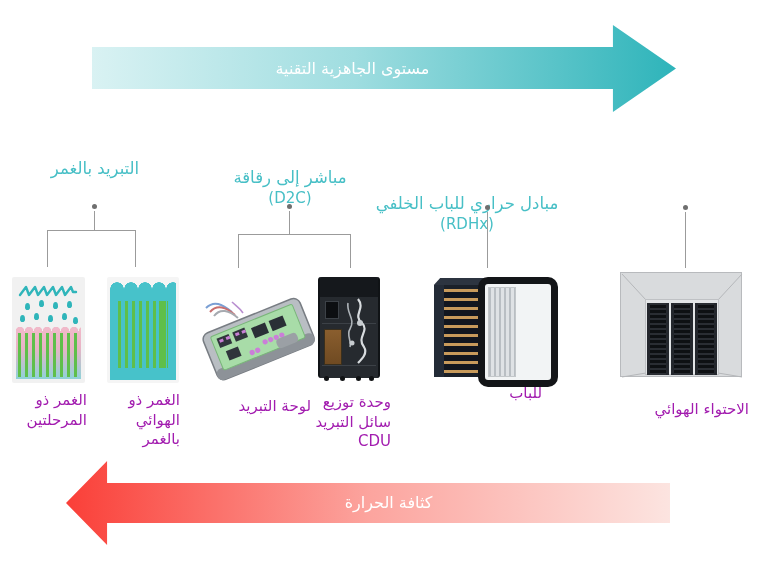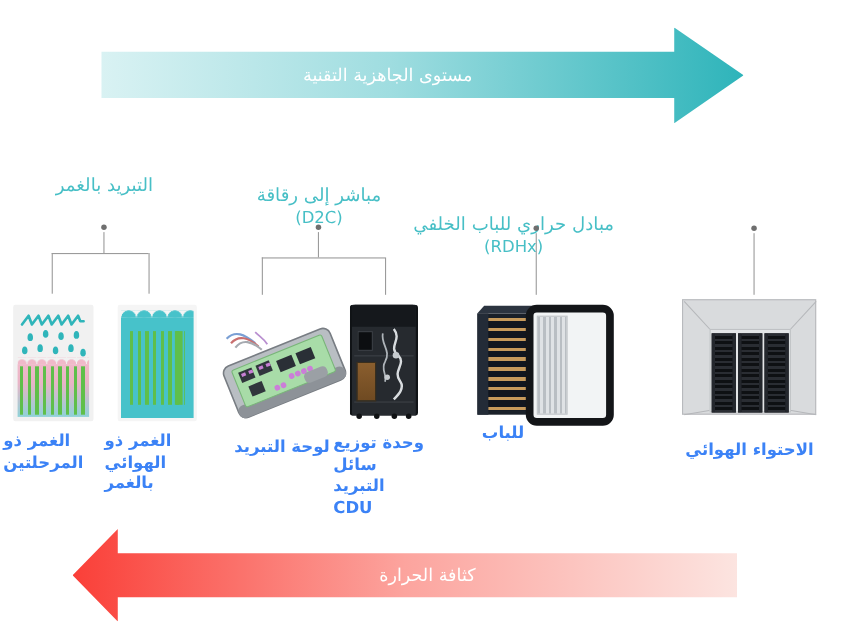--- a/index.html
+++ b/index.html
@@ -8,21 +8,21 @@
     font-family:"DejaVu Sans",sans-serif;
   }
   
   .arrow{position:absolute;}
   #arrow-top{
     left:92px;top:25px;width:584px;height:87px;
     background:linear-gradient(to right,#d9f2f3 0%,#9fdde0 45%,#2eb4ba 100%);
     clip-path:polygon(0 25.3%,89.2% 25.3%,89.2% 0,100% 50%,89.2% 100%,89.2% 73.6%,0 73.6%);
   }
   #arrow-bottom{
-    left:66px;top:481px;width:604px;height:84px;
+    left:66px;top:461px;width:604px;height:84px;
     background:linear-gradient(to left,#fce4e0 0%,#fca49e 50%,#fa3f38 100%);
     clip-path:polygon(100% 26.2%,6.8% 26.2%,6.8% 0,0 50%,6.8% 100%,6.8% 73.8%,100% 73.8%);
   }
   .arrow-label{
     position:absolute;color:#ffffff;font-size:16px;letter-spacing:.2px;
     display:flex;align-items:center;justify-content:center;text-align:center;
   }
   #arrow-top .arrow-label{left:0;top:25.3%;height:48.3%;width:89.2%;}
   #arrow-bottom .arrow-label{left:6.8%;top:26.2%;height:47.6%;width:93.2%;}
   
@@ -33,21 +33,21 @@
   #header-immersion{left:15px;top:158px;width:160px;}
   #header-d2c{left:212px;top:151px;width:156px;margin-top:16px;}
   #header-rdhx{left:360px;top:149px;width:214px;margin-top:44px;}
   #header-air{left:613px;top:158px;width:146px;}
   
   .dot{position:absolute;width:5px;height:5px;border-radius:50%;background:#6f6f6f;}
   .vline{position:absolute;width:1px;background:#9b9b9b;}
   .hline{position:absolute;height:1px;background:#9b9b9b;}
   
   .item-label{
-    position:absolute;color:#3b82f6;text-align:left;font-size:15px;line-height:1.3;font-weight:bold;
+    position:absolute;color:#a21caf;text-align:right;font-size:15px;line-height:1.3;
   }
   
   .illu{position:absolute;}
   
   #tank2{left:12px;top:277px;width:73px;height:106px;background:#f1f1f1;border-radius:2px;}
   #tank2 svg.zigzag{position:absolute;left:6px;top:7px;}
   #tank2 .drop{position:absolute;width:5px;height:7px;border-radius:50% 50% 50% 50%/60% 60% 40% 40%;background:#2fb5ba;}
   .t2-bath{
     position:absolute;left:4px;right:4px;bottom:4px;height:48px;
     background:linear-gradient(to bottom,#f0b9c9 0%,#e9b4c6 35%,#8fd2d8 100%);

